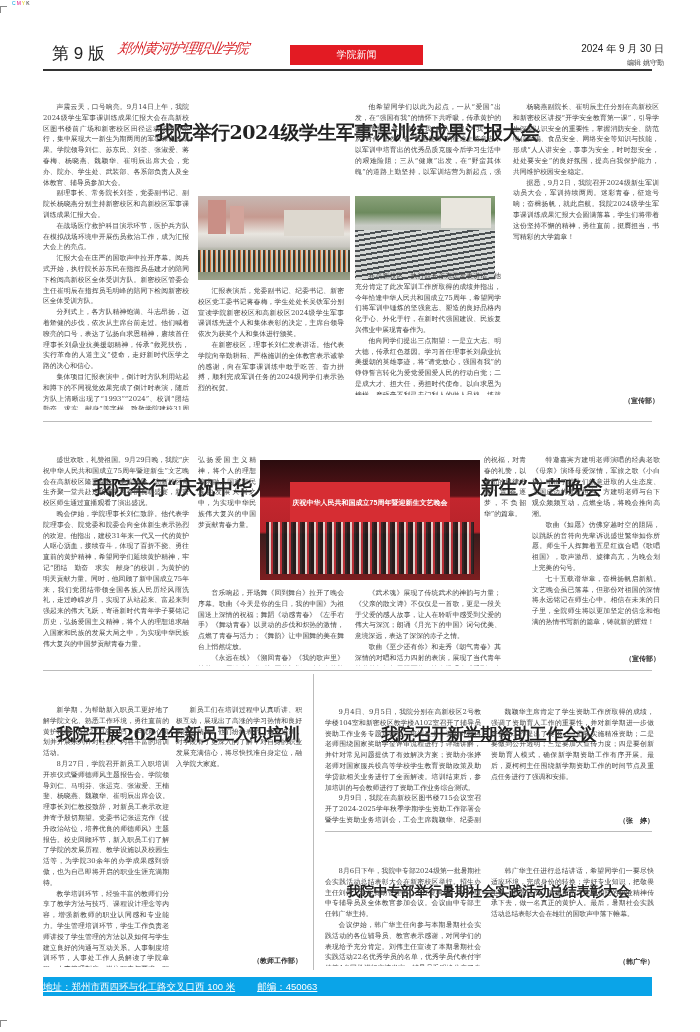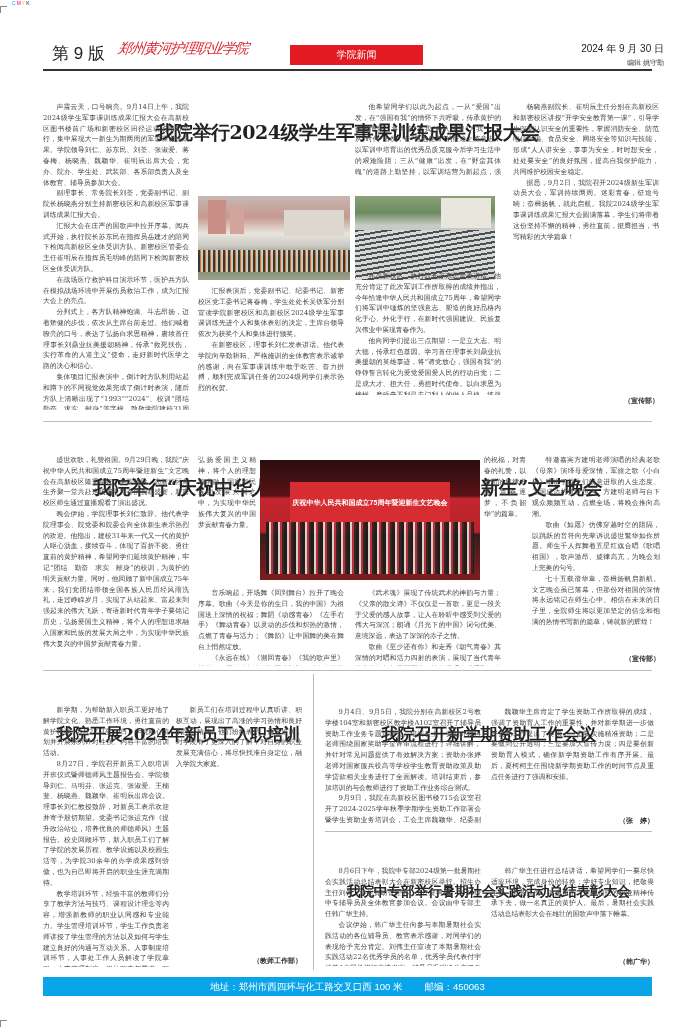--- a/index.html
+++ b/index.html
@@ -44,21 +44,21 @@
   .photo-gala { background:linear-gradient(180deg,#2a0c0e 0%,#5b1318 30%,#c3262e 32%,#b8232a 60%,#3a1c1c 62%,#7d1e20 100%); }
   .photo-gala .banner { position:absolute; left:30px; top:22px; right:30px; height:42px; background:#d62d33; color:#fff;
      font-family:"Liberation Sans",sans-serif; font-size:7px; text-align:center; line-height:42px; font-weight:bold; }
   .photo-gala .crowd { position:absolute; left:6px; right:6px; bottom:6px; height:52px;
      background:repeating-linear-gradient(90deg,#1e1b1b 0 3px,#e9e2dc 3px 5px,#c2323a 5px 7px,#2c2828 7px 9px); opacity:.9; }
 
   .divider-v { width:1px; background:#bbb; }
   .divider-h { height:1px; background:#bbb; }
 
   .footer { left:43px; top:977px; width:609px; height:19px; background:#0aa4e8; color:#fff;
-            font-family:"Liberation Sans",sans-serif; font-size:9.5px; text-align:center; line-height:19px; }
+            font-family:"Liberation Sans",sans-serif; font-size:9.5px; line-height:19px;text-decoration:underline; }
   .footer span + span { margin-left:22px; }
 </style>
 </head>
 <body>
 
 <div class="abs cmyk">
   <span>C</span><span>M</span><span>Y</span><span>K</span>
 </div>
 <div class="abs crop" style="left:0;top:6px;"></div>
 <div class="abs crop" style="left:0;top:1020px;"></div>
@@ -68,22 +68,22 @@
 <div class="abs hdr-section">学院新闻</div>
 <div class="abs hdr-date">2024 年 9 月 30 日</div>
 <div class="abs hdr-editor">编辑   姚守勤</div>
 <div class="abs hdr-rule"></div>
 
 <div class="abs headline h1">我院举行2024级学生军事课训练成果汇报大会</div>
 
 <div class="abs col" style="left:43px;top:102px;width:146px;height:308px;">
   <p>声震云天，口号响亮。9月14日上午，我院2024级学生军事课训练成果汇报大会在高新校区图书楼前广场和新密校区田径运动场同时举行，集中展现大一新生为期两周的军事课训练成果。学院领导刘仁、苏东民、刘荃、张淑爱、蒋春梅、杨晓燕、魏颖华、崔明辰出席大会，党办、院办、学生处、武装部、各系部负责人及全体教官、辅导员参加大会。</p>
   <p>副理事长、常务院长刘荃，党委副书记、副院长杨晓燕分别主持新密校区和高新校区军事课训练成果汇报大会。</p>
+  <p>在战场医疗救护科目演示环节，医护兵方队在模拟战场环境中开展伤员救治工作，成为汇报大会上的亮点。</p>
   <p>汇报大会在庄严的国歌声中拉开序幕。阅兵式开始，执行院长苏东民在指挥员岳建才的陪同下检阅高新校区全体受训方队。新密校区管委会主任崔明辰在指挥员毛明峰的陪同下检阅新密校区全体受训方队。</p>
-  <p>在战场医疗救护科目演示环节，医护兵方队在模拟战场环境中开展伤员救治工作，成为汇报大会上的亮点。</p>
   <p>分列式上，各方队精神饱满、斗志昂扬，迈着矫健的步伐，依次从主席台前走过。他们喊着嘹亮的口号，表达了弘扬白求恩精神，赓续首任理事长刘鼎业抗美援朝精神，传承“救死扶伤，实行革命的人道主义”使命，走好新时代医学之路的决心和信心。</p>
   <p>集体项目汇报表演中，倒计时方队利用站起和蹲下的不同视觉效果完成了倒计时表演，随后方队上清晰出现了“1993”“2024”、校训“团结　勤奋　求实　献身”等字样，致敬学院建校31周年。</p>
 </div>
 
 <div class="abs col" style="left:198px;top:102px;width:146px;height:86px;">
   
   
 </div>
 
 <div class="abs photo photo-drill" style="left:198px;top:196px;width:152px;height:84px;">

